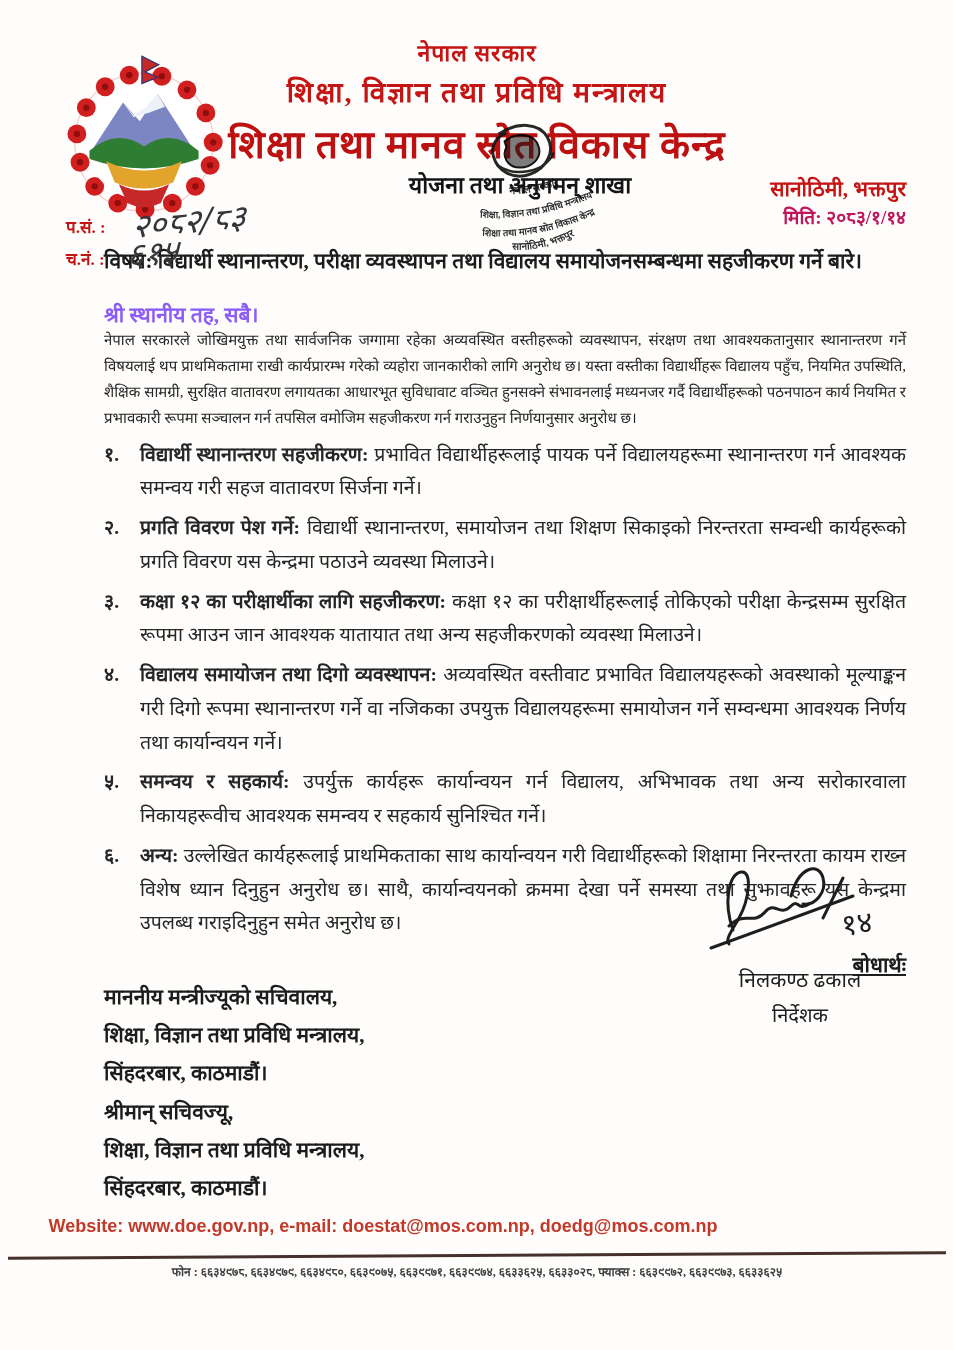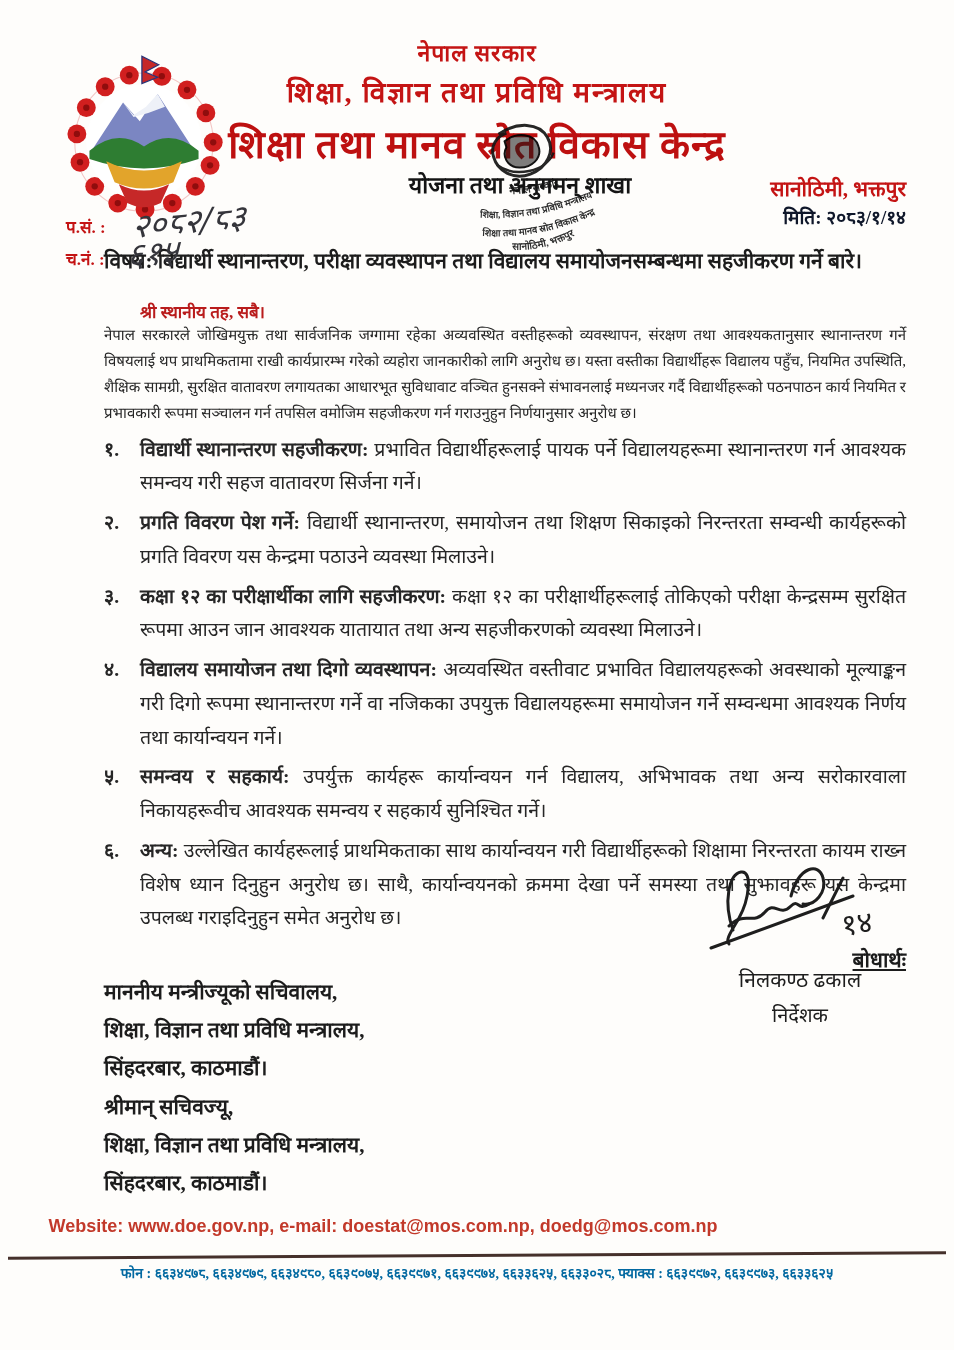--- a/index.html
+++ b/index.html
@@ -17,49 +17,49 @@
   .hdr-center{position:absolute;left:0;top:36px;width:954px;text-align:center;}
   .gov{font-size:23px;font-weight:bold;color:#c41414;letter-spacing:1px;}
   .ministry{font-size:28px;font-weight:bold;color:#c41414;letter-spacing:2px;margin-top:4px;}
   .dept{font-size:39px;font-weight:bold;color:#bd1010;letter-spacing:1px;margin-top:6px;}
   .section-line{position:absolute;left:0;top:168px;width:1040px;text-align:center;
     font-size:23px;font-weight:bold;color:#141414;z-index:3;}
   .stamp{position:absolute;left:408px;top:118px;z-index:2;opacity:.92;
     transform:rotate(-8deg);}
   .loc-block{position:absolute;right:48px;top:174px;text-align:right;z-index:4;}
   .loc{font-size:21px;font-weight:bold;color:#c41414;}
-  .date{font-size:19px;font-weight:bold;color:#0f172a;margin-top:2px;}
+  .date{font-size:19px;font-weight:bold;color:#be185d;margin-top:2px;}
   .refrow{position:absolute;left:66px;z-index:4;}
   .ref-label{font-size:17px;font-weight:bold;color:#c41414;}
   .hand{font-family:"DejaVu Serif", serif;font-style:italic;color:#35353b;
     display:inline-block;transform:rotate(-5deg) skewX(-6deg);font-weight:500;}
   .hand.big{font-size:33px;}
   
   .letter-col{position:absolute;left:104px;top:246px;width:802px;}
   .subject{font-size:21px;font-weight:bold;text-align:left;color:#1c1c1c;}
-  .salutation{font-size:17px;font-weight:bold;margin-top:26px;color:#b91c1c;margin-left:36px;}
+  .salutation{font-size:21px;font-weight:bold;margin-top:26px;color:#8b5cf6;}
   .intro{font-size:15px;line-height:1.73;text-align:justify;margin-top:0;}
   .list{margin-top:6px;}
   .item{display:flex;margin-top:6px;}
   .inum{width:36px;font-weight:bold;font-size:19.5px;line-height:1.73;flex:none;}
   .itext{flex:1;font-size:19.5px;line-height:1.73;text-align:justify;}
   .ititle{font-weight:bold;}
   
   .cc{margin-top:10px;}
   .cc-h{font-size:21px;font-weight:bold;text-decoration:underline;color:#1c1c1c;text-align:right;}
   .cc-line{font-size:21px;font-weight:bold;line-height:1.82;color:#1c1c1c;}
   
   .sig{position:absolute;top:852px;right:34px;width:240px;text-align:center;z-index:5;}
   .sig-name{font-size:21px;color:#1d1d1d;margin-top:-6px;}
   .sig-title{font-size:20px;color:#1d1d1d;margin-top:8px;}
   
   .sep{position:absolute;left:8px;top:1254px;width:938px;height:3px;background:#45302b;
     transform:rotate(-.35deg);}
   .phone{position:absolute;left:0;top:1263px;width:954px;text-align:center;
-    font-size:14px;font-weight:bold;color:#0369a1;}
+    font-size:12px;font-weight:bold;color:#404040;}
   .website{position:absolute;left:0;top:1216px;width:766px;text-align:center;
     font-family:"Liberation Sans", sans-serif;font-size:18px;font-weight:bold;color:#c2392a;}
 </style>
 </head>
 <body>
 
 <div class="page">
 
   <div class="emblem">
     <svg width="168" height="172" viewBox="0 0 160 164">

